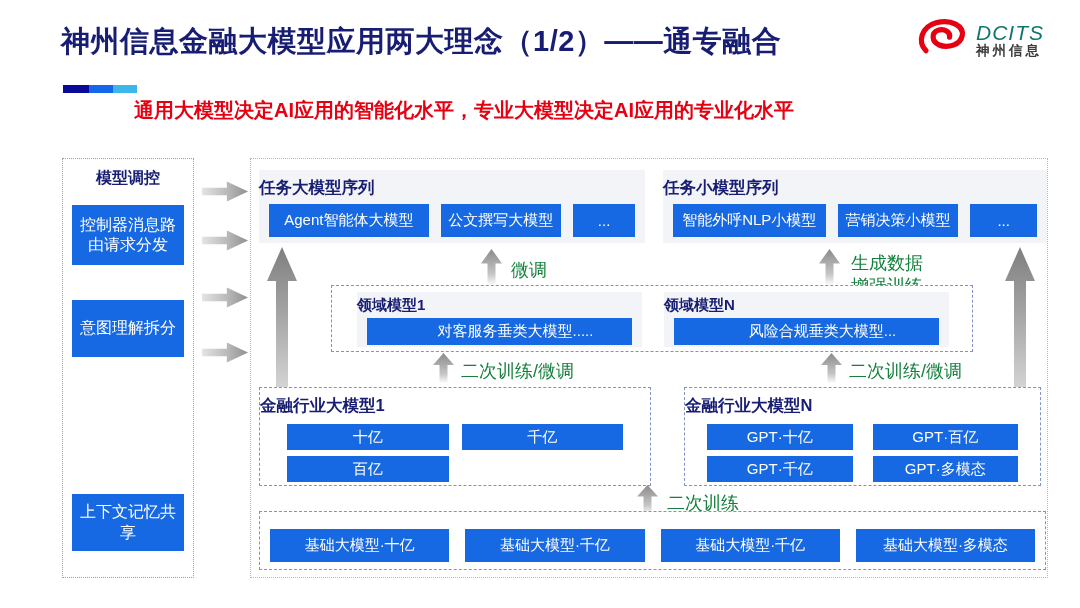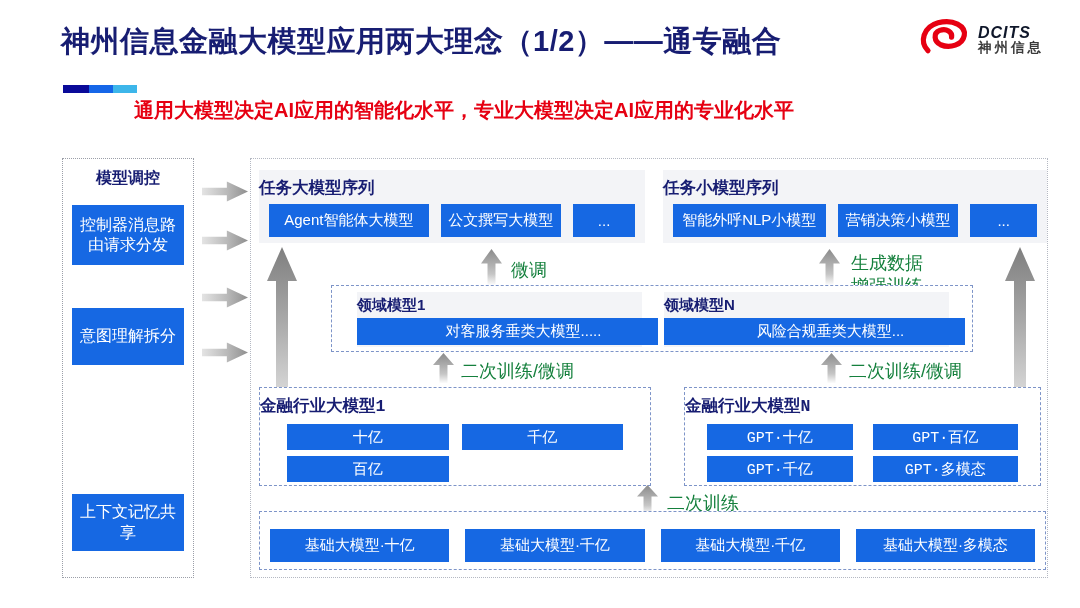--- a/index.html
+++ b/index.html
@@ -17,41 +17,41 @@
   .accent-bar span { display:block; height:8px; }
   .seg1 { width:26px; background:#0a0a99; }
   .seg2 { width:24px; background:#1566e8; }
   .seg3 { width:24px; background:#3db6ea; }
   .subtitle {
     position:absolute; left:0; top:97px; width:928px; text-align:center;
     font-size:20px; font-weight:bold; color:#e60012;
   }
   .logo { position:absolute; right:36px; top:16px; display:flex; align-items:center; gap:7px; }
   .logo-text { display:flex; flex-direction:column; line-height:1.1; }
-  .logo-brand { font-size:16px; font-weight:bold; font-style:italic; color:#0f172a; letter-spacing:1px; }
+  .logo-brand { font-size:21px; font-weight:normal; font-style:italic; color:#0f766e; letter-spacing:1px; }
   .logo-cn { font-size:13.5px; color:#3a3a3a; letter-spacing:3px; font-weight:bold; }
   
   .sidebar {
     position:absolute; left:62px; top:158px; width:132px; height:420px;
     border:1.5px dotted #9b9fa8; background:#fff;
   }
   .sidebar-title {
     position:absolute; top:9px; left:0; width:100%; text-align:center;
     font-size:16px; font-weight:bold; color:#171d72;
   }
   .bluebox {
     background:#1668e3; color:#fff; display:flex; align-items:center;
     justify-content:center; text-align:center;
   }
   .side-box {
     position:absolute; left:9px; right:9px; font-size:16px; line-height:1.28;
     padding:0 8px;
   }
   .sb1 { top:46px;  height:60px; }
-  .sb2 { top:149px; height:57px; }
+  .sb2 { top:141px; height:57px; }
   .sb3 { top:240px; height:53px; }
   .sb4 { top:335px; height:57px; }
   
   .gap-arrow {
     position:absolute; left:202px; width:46px; height:23px;
     clip-path:polygon(0 34%, 54% 34%, 54% 6%, 100% 50%, 54% 94%, 54% 66%, 0 66%);
     background:linear-gradient(90deg,#e4e4e4 0%,#b9b9b9 55%,#8f8f8f 100%);
   }
   .ga1 { top:180px; } .ga2 { top:229px; } .ga3 { top:286px; } .ga4 { top:341px; }
   
@@ -88,25 +88,25 @@
   .fa { flex:2.45; } .fb { flex:1.85; } .fc { flex:0.95; }
   .fd { flex:2.40; } .fe { flex:1.90; } .ff { flex:1.05; }
   
   .domain-box {
     position:absolute; left:80px; top:126px; width:642px; height:67px;
     border:1.5px dashed #7d94c8; background:#fff;
   }
   .domain-group { position:absolute; top:6px; width:285px; height:55px; background:#f3f4f7; }
   .dg1 { left:25px; } .dg2 { left:332px; }
   .domain-group .group-head { margin-top:4px; font-size:15px; }
-  .domain-group .bluebox { margin:3px auto 0; width:301px; height:27px; font-size:15px;padding-left:32px; }
+  .domain-group .bluebox { margin:3px auto 0; width:265px; height:27px; font-size:15px;padding-left:32px; }
   
   .industry-group {
     position:absolute; top:228px; height:99px;
-    border:1.5px dashed #7d94c8; background:#fff;font-family:Liberation Mono, monospace;
+    border:1.5px dashed #7d94c8; background:#fff;
   }
   .ig1 { left:8px;  width:392px; }
   .ig2 { left:433px; width:357px; }
   .industry-group .group-head { margin-top:7px; font-size:16.5px; }
   .ig-grid {
     position:absolute; top:36px; display:grid;
     grid-template-columns:1fr 1fr; grid-auto-rows:26px; gap:6px 13px;
   }
   .ig1 .ig-grid { left:27px; right:27px; }
   .ig2 .ig-grid { left:22px; right:22px; gap:6px 20px; }

